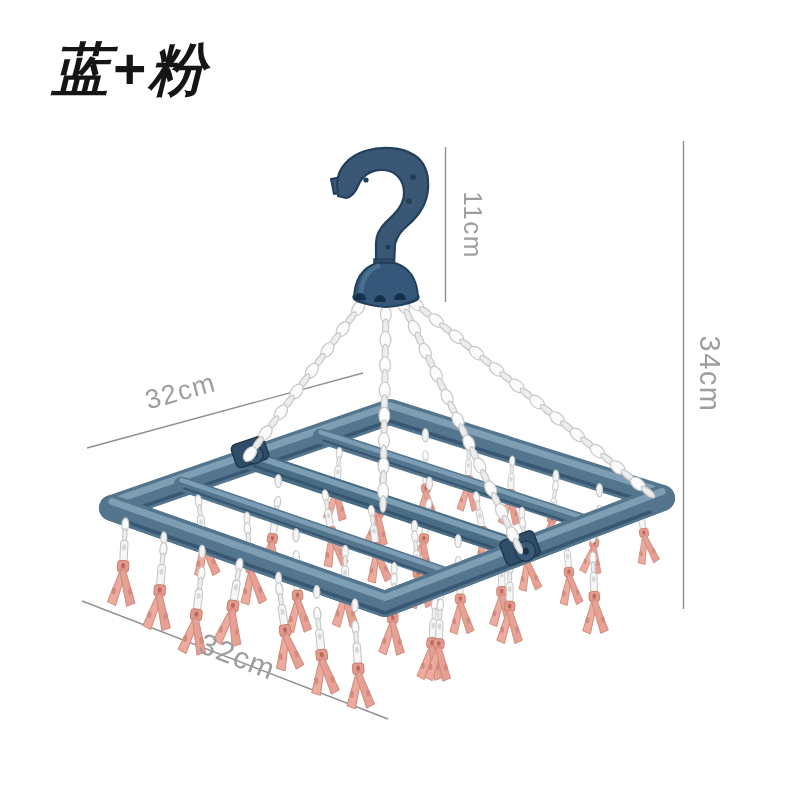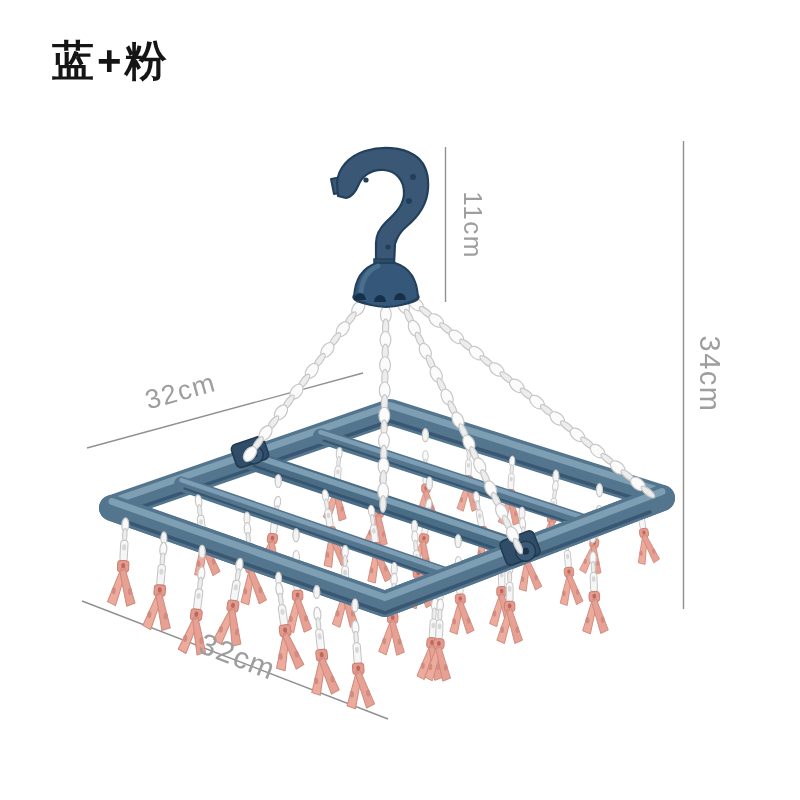--- a/index.html
+++ b/index.html
@@ -1,20 +1,20 @@
 <!DOCTYPE html>
 <html><head>
 <meta charset="utf-8">
 <style>
   html,body{margin:0;padding:0;background:#ffffff;}
   .stage{position:relative;width:800px;height:800px;background:#ffffff;overflow:hidden;
          font-family:"Liberation Sans",sans-serif;}
-  .title{position:absolute;left:52px;top:38px;font-size:42px;font-weight:800;
+  .title{position:absolute;left:52px;top:38px;font-size:57px;font-weight:800;
          color:#151515;letter-spacing:3px;line-height:1.1;
-         font-family:"Liberation Sans","DejaVu Sans",sans-serif;}
+         font-family:"Liberation Sans","DejaVu Sans",sans-serif;font-style:italic;}
   svg{position:absolute;left:0;top:0;}
   .dim{fill:#9e9e9e;font-family:"Liberation Sans",sans-serif;letter-spacing:1.5px;}
   .dimline{stroke:#909090;stroke-width:1.4;}
   .pk{fill:#edab9e;stroke:#cf8a7c;stroke-width:1;stroke-linejoin:round;}
   .pk2{fill:#e6a094;stroke:#cf8a7c;stroke-width:1;stroke-linejoin:round;}
 </style>
 </head>
 <body>
 
 <div class="stage">

